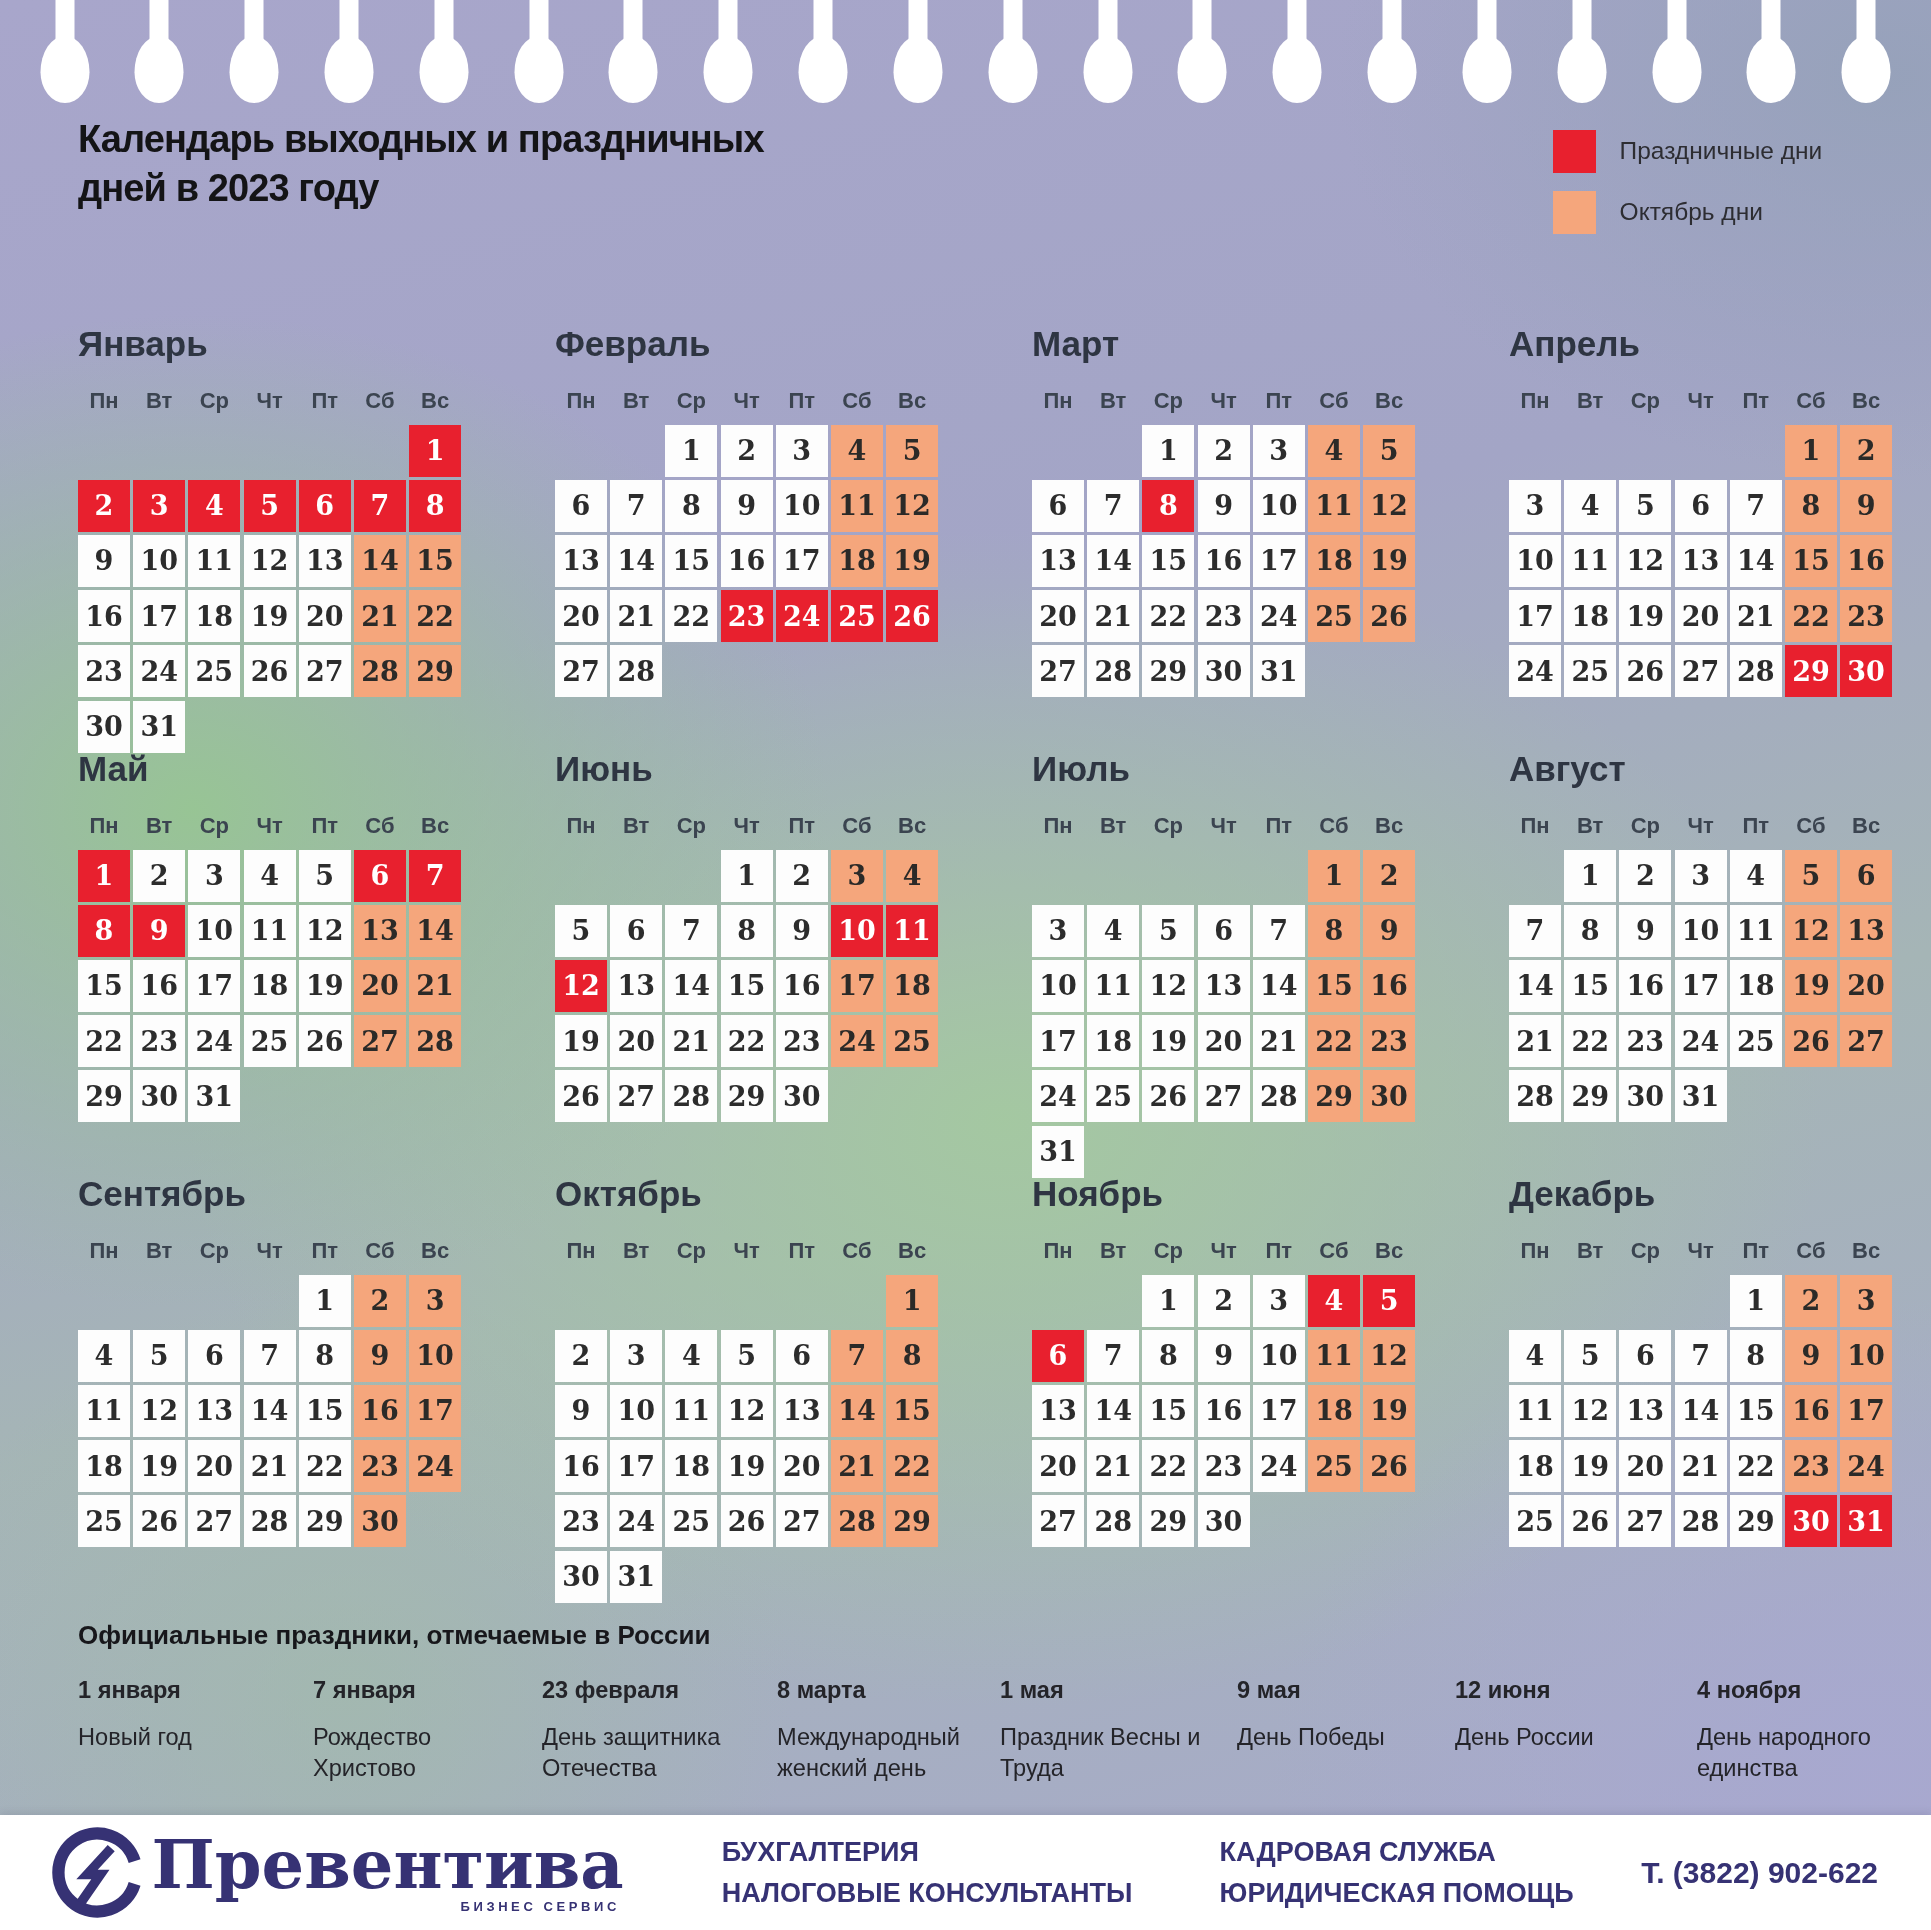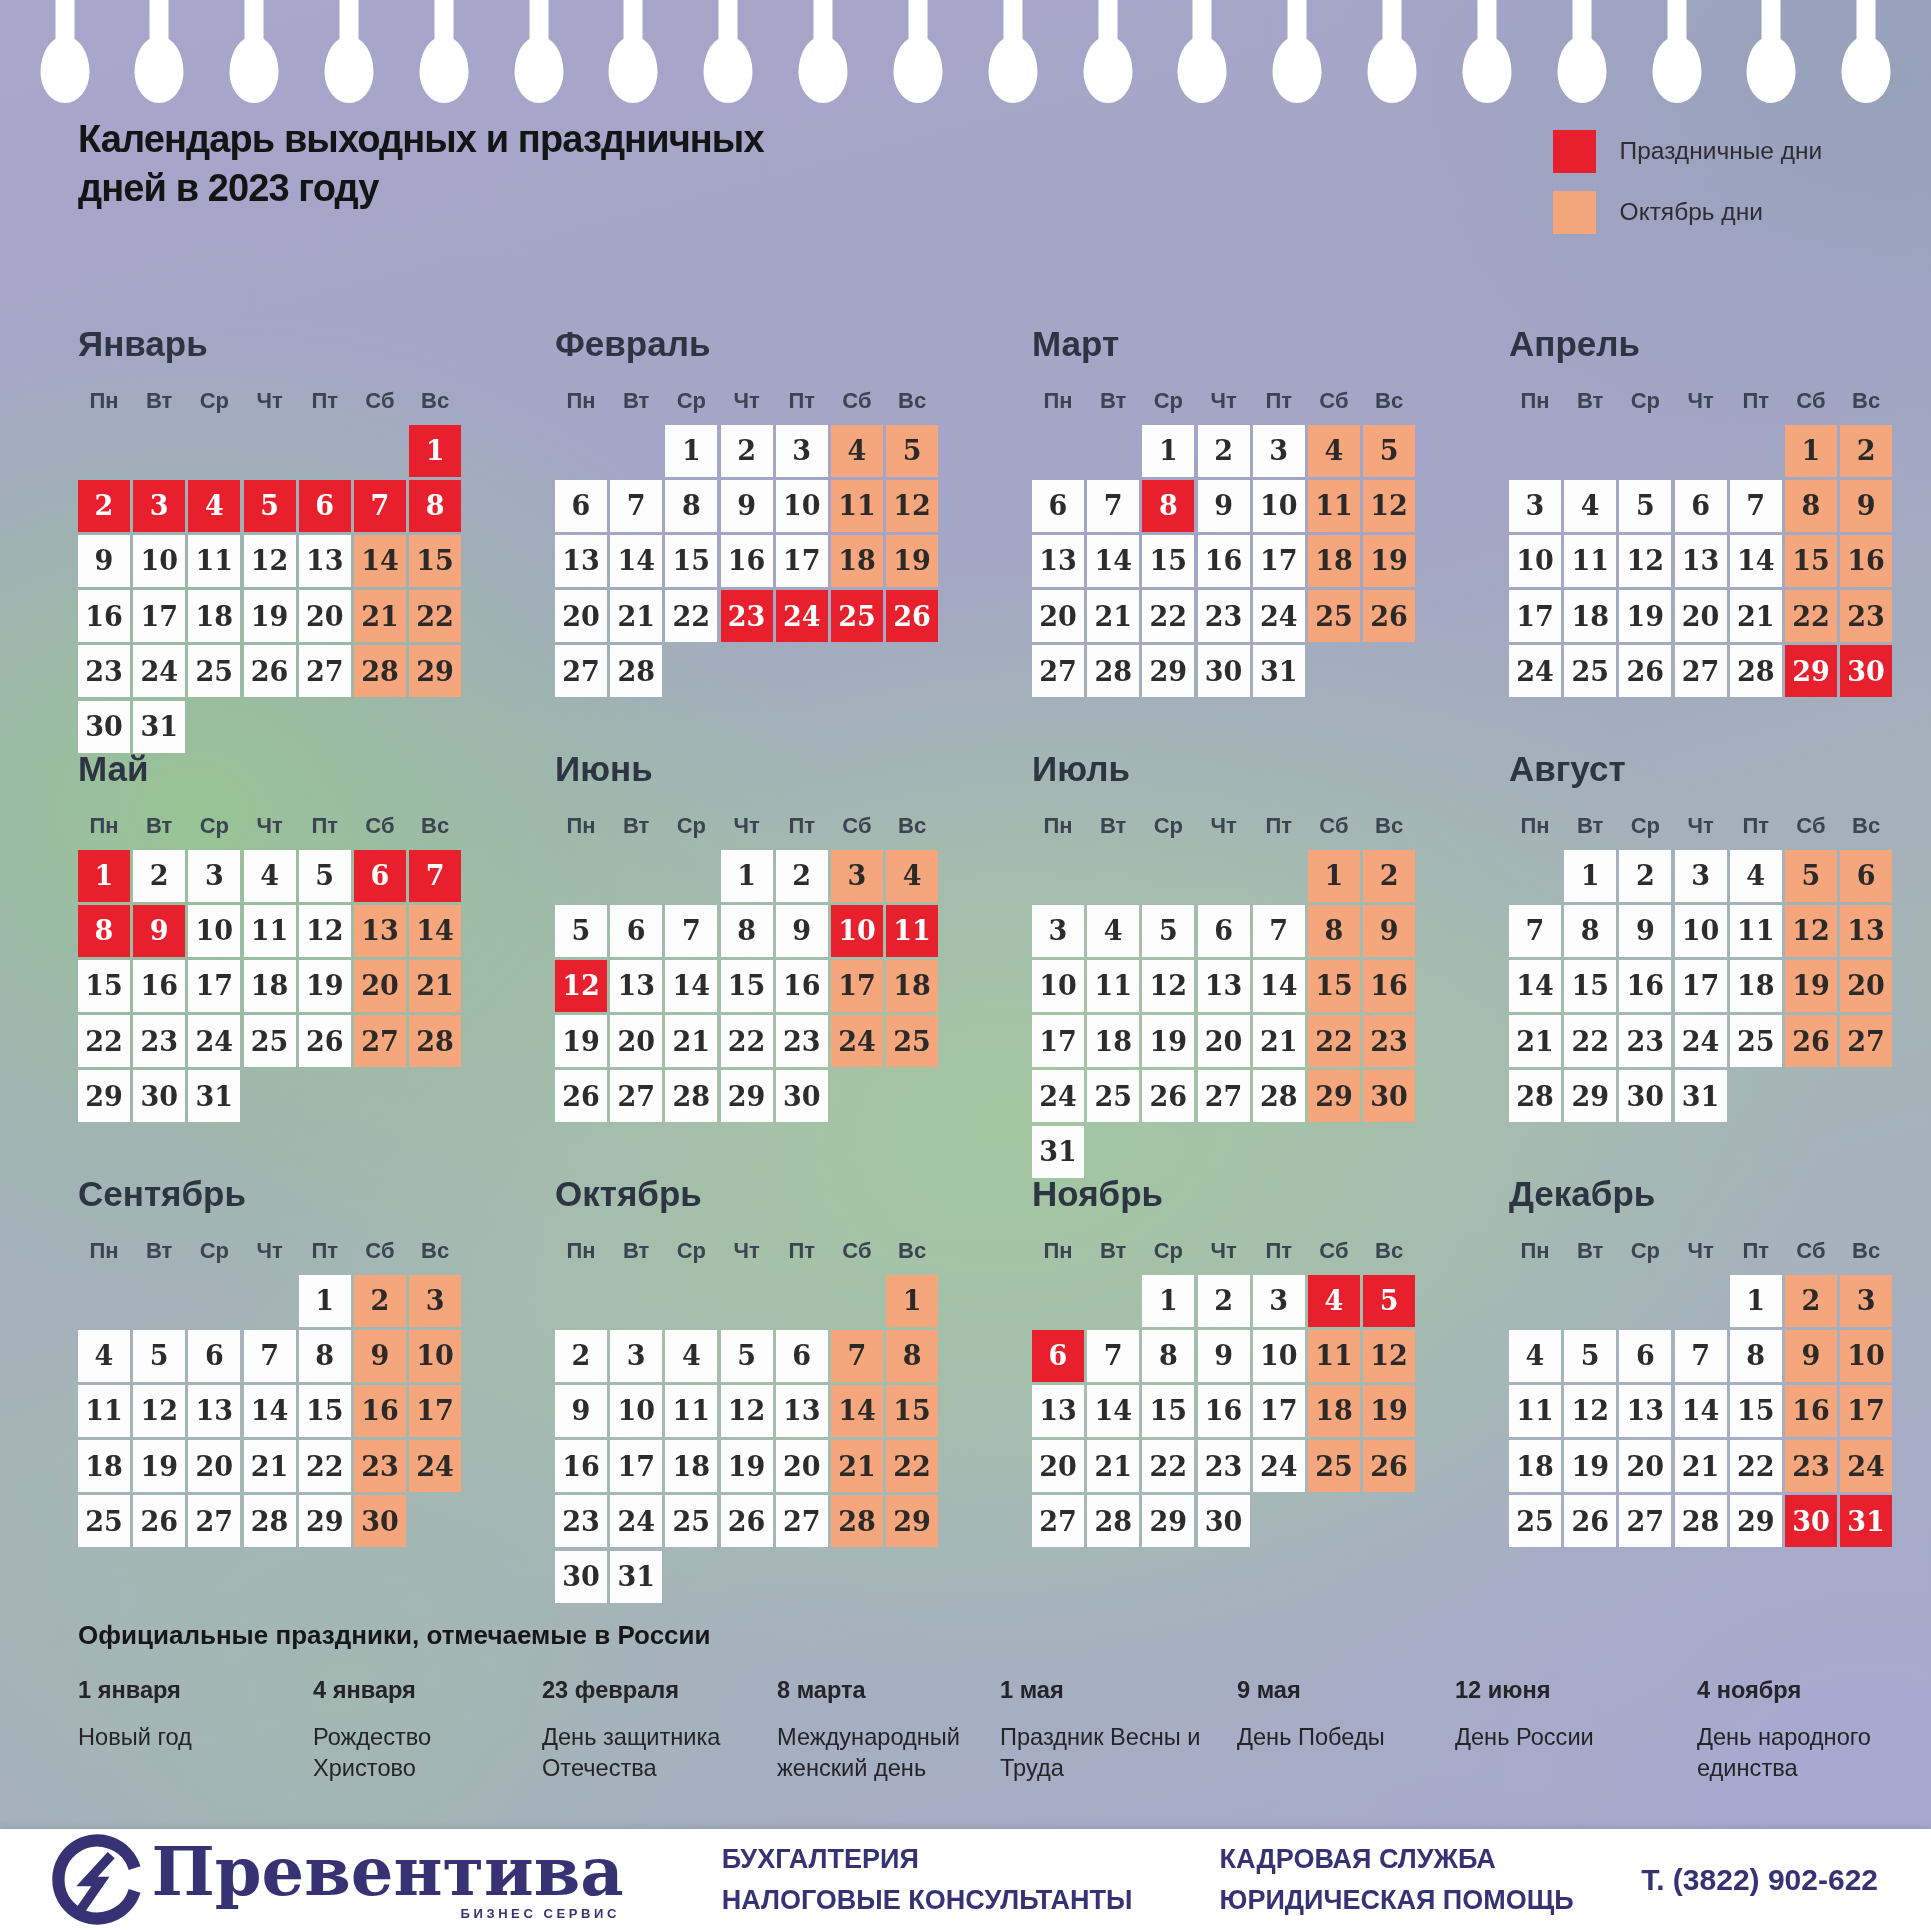--- a/index.html
+++ b/index.html
@@ -62,21 +62,21 @@
 
   
   .holidays { position:absolute; top:1620px; left:78px; right:36px; }
   .holidays-title { font-size:26px; font-weight:bold; color:#17171b; margin-bottom:25.5px; }
   .holiday-list { display:grid; grid-template-columns:235px 229px 235px 223px 237px 218px 242px auto; }
   .holiday-date { font-size:23.6px; font-weight:bold; color:#242429; margin-bottom:18px; }
   .holiday-name { font-size:23.6px; color:#242429; line-height:1.35; max-width:205px; }
 
   
   .footer {
-    position:absolute; left:0; right:0; bottom:0; height:101px; background:#ffffff;
+    position:absolute; left:0; right:0; bottom:0; height:115px; background:#ffffff;
     display:flex; align-items:center; box-shadow:0 -2.7px 7.3px rgba(40,40,70,0.10);
   }
   .logo { display:flex; align-items:center; margin-left:51px; color:var(--accent); }
   .logo-icon { width:95px; height:95px; flex:0 0 auto; }
   .logo-textcol { display:flex; flex-direction:column; align-items:flex-end; margin-left:5.5px; }
   .logo-text { font-family:"DejaVu Serif", serif; font-weight:bold; font-size:67px; line-height:1; color:var(--accent); }
   .logo-sub { font-size:13px; font-weight:bold; letter-spacing:3.6px; color:var(--accent); margin-top:1.8px; margin-right:3.6px; }
   .services { display:flex; gap:87px; margin-left:98px; }
   .service { font-size:27px; font-weight:bold; color:var(--accent); line-height:1.5; white-space:nowrap; }
   .phone { margin-left:auto; margin-right:53px; font-size:30px; font-weight:bold; color:var(--accent); white-space:nowrap; }
@@ -703,21 +703,21 @@
     </div>
 
   <div class="holidays">
     <div class="holidays-title">Официальные праздники, отмечаемые в России</div>
     <div class="holiday-list" id="holiday-list">
         <div class="holiday-item">
           <div class="holiday-date">1 января</div>
           <div class="holiday-name">Новый год</div>
         </div>
         <div class="holiday-item">
-          <div class="holiday-date">4 января</div>
+          <div class="holiday-date">7 января</div>
           <div class="holiday-name">Рождество Христово</div>
         </div>
         <div class="holiday-item">
           <div class="holiday-date">23 февраля</div>
           <div class="holiday-name">День защитника Отечества</div>
         </div>
         <div class="holiday-item">
           <div class="holiday-date">8 марта</div>
           <div class="holiday-name">Международный женский день</div>
         </div>

